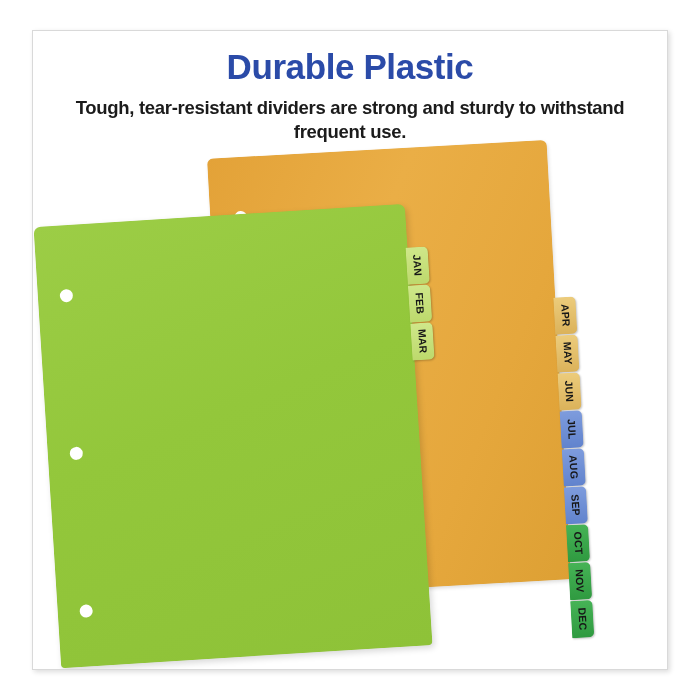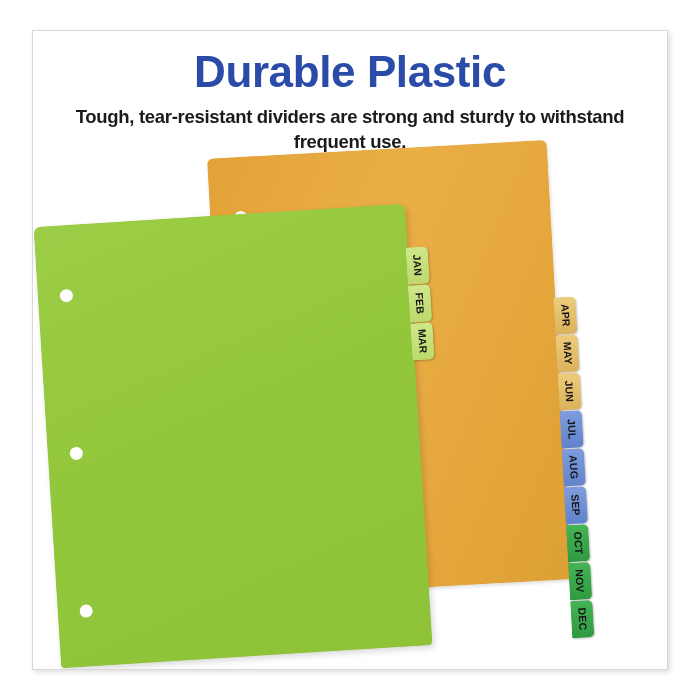--- a/index.html
+++ b/index.html
@@ -37,21 +37,21 @@
 
   
   .headline-block {
     position: absolute;
     left: 0;
     top: 18px;
     width: 100%;
     text-align: center;
   }
   .headline {
-    font-size: 44px;
+    font-size: 35px;
     font-weight: bold;
     color: #2b4ba8;
     letter-spacing: -0.4px;
     line-height: 1.05;
     margin: 0;
   }
   .subhead {
     margin: 10px 0 4px 0;
     font-size: 18.5px;
     font-weight: bold;

